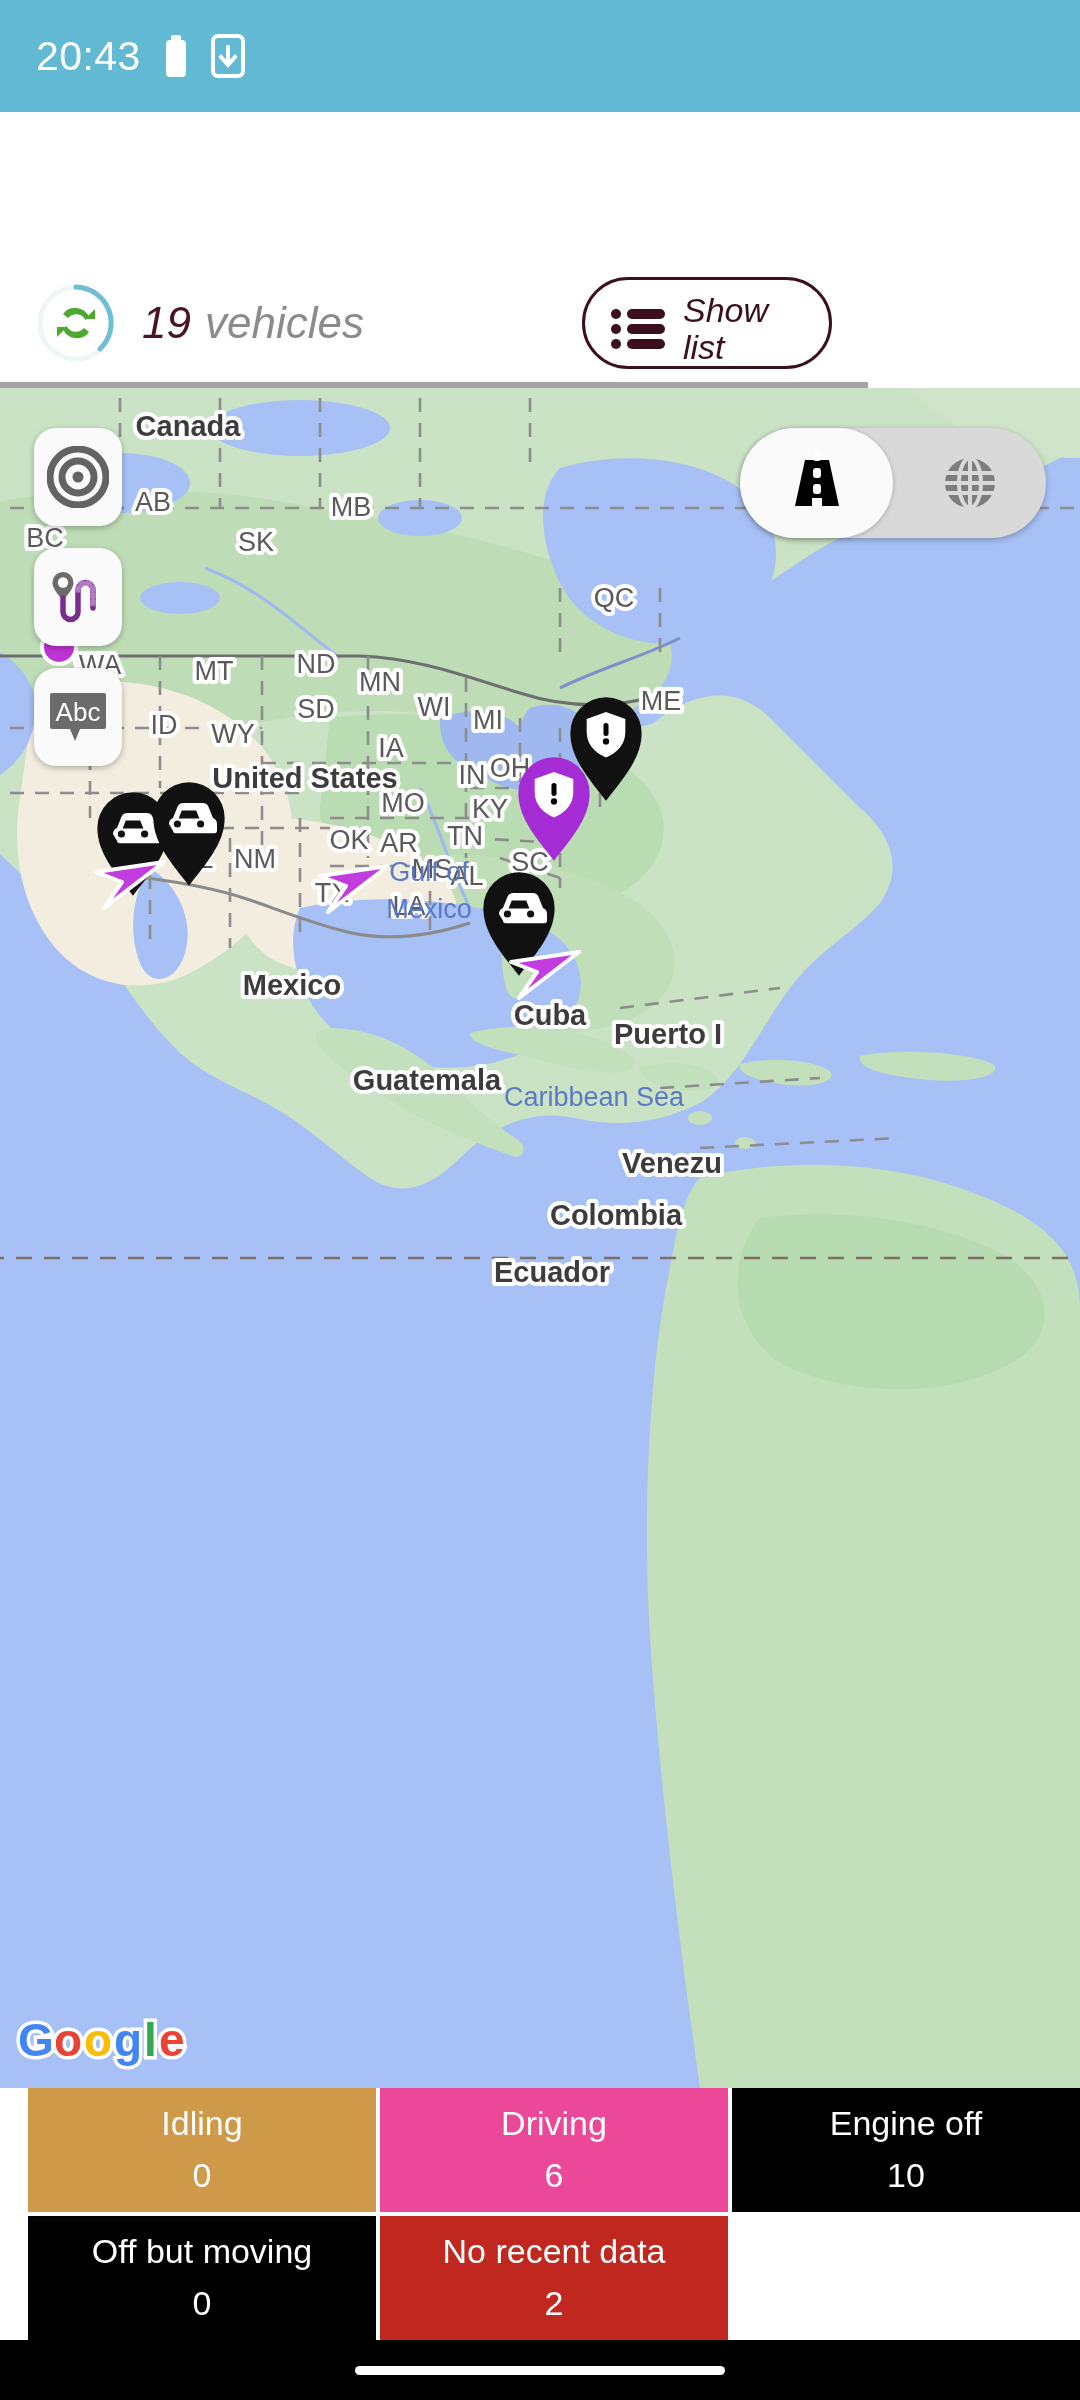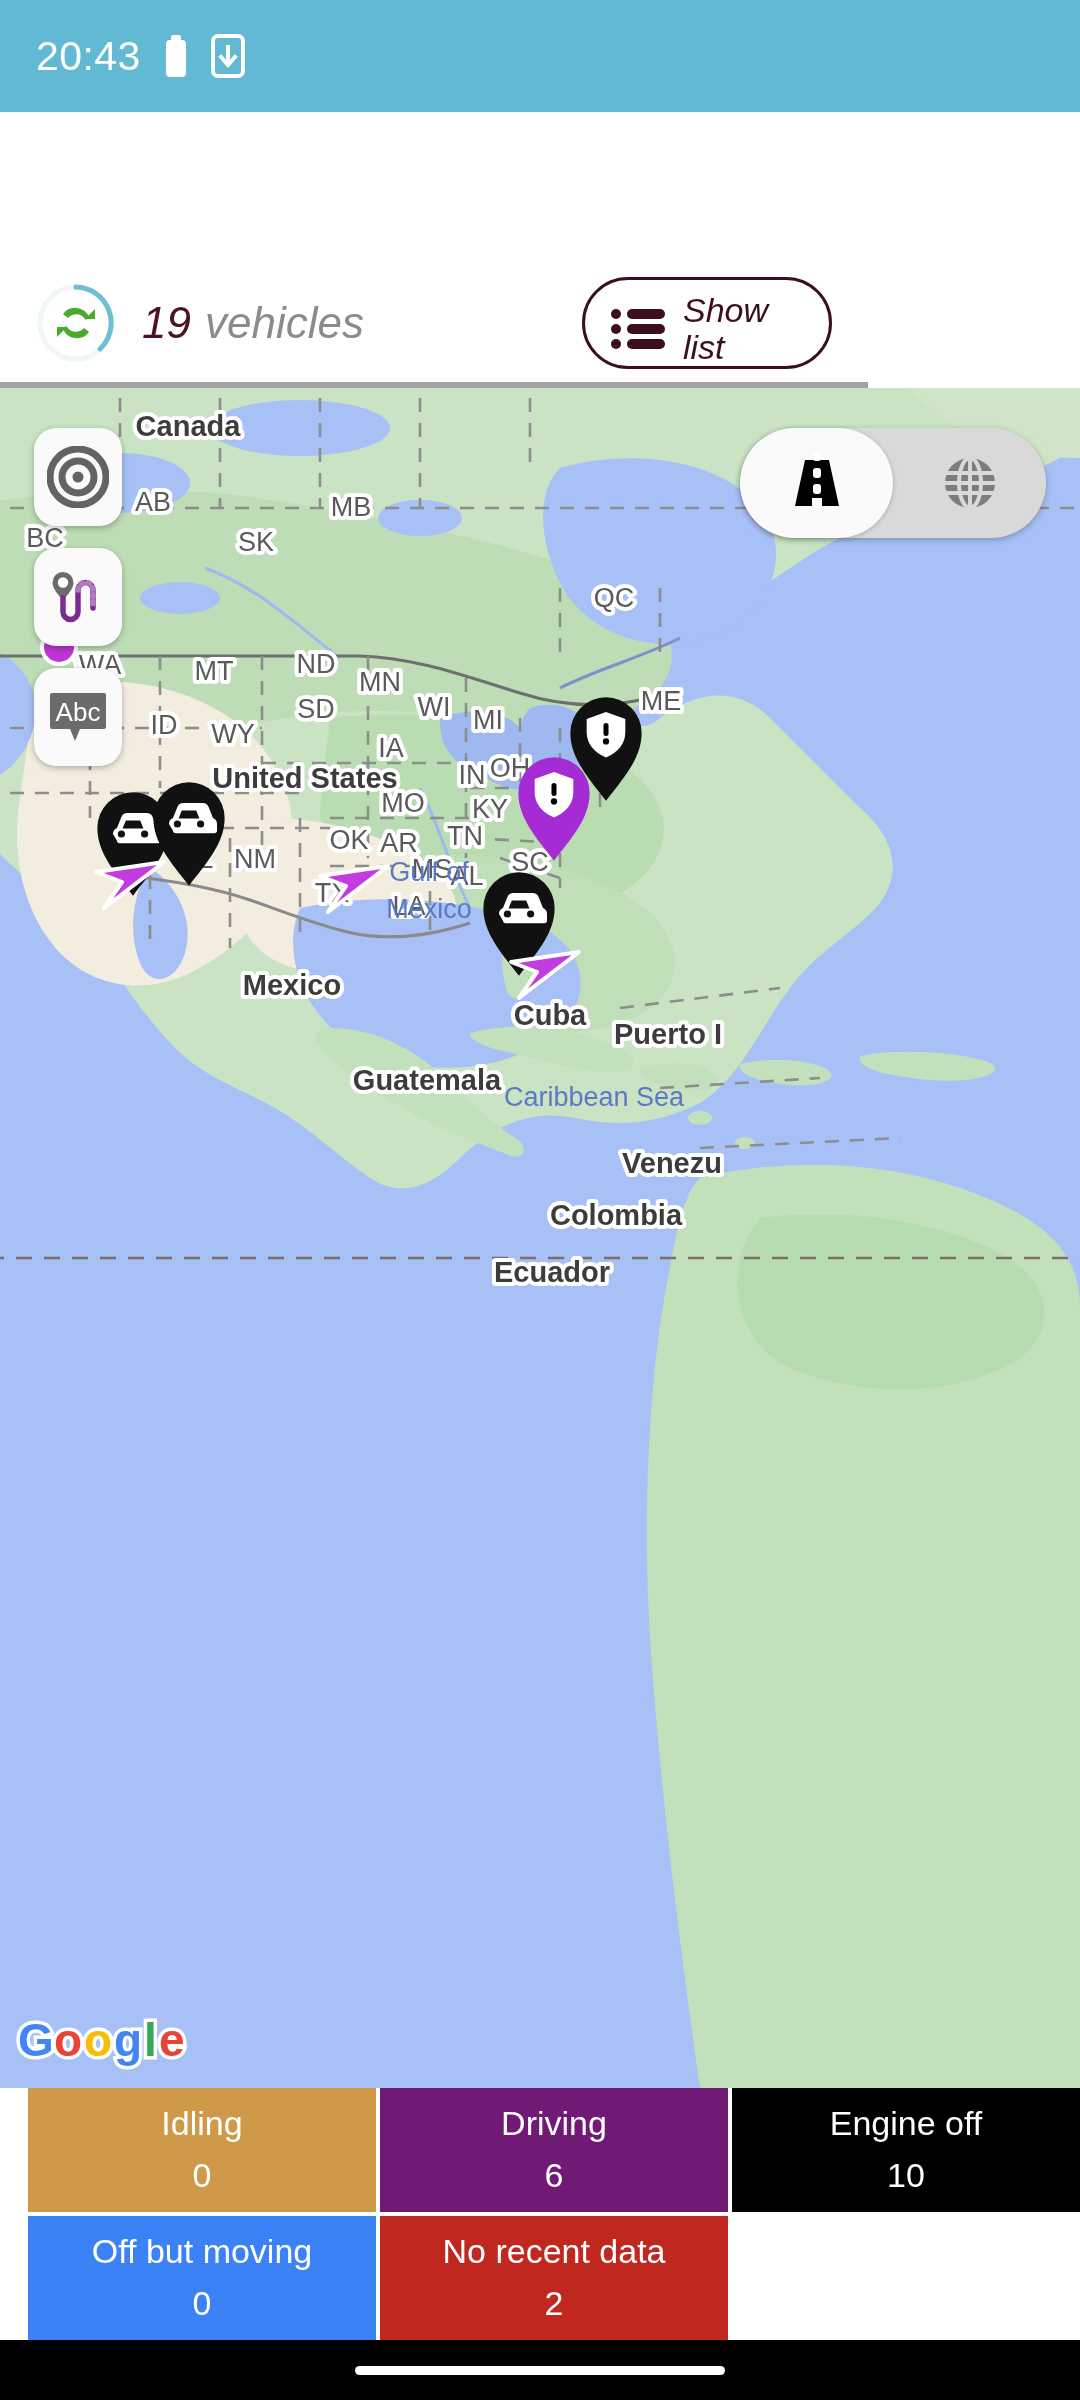--- a/index.html
+++ b/index.html
@@ -481,29 +481,29 @@
       <text x="128" y="42" font-family="Liberation Sans, sans-serif" font-size="46" font-weight="bold" stroke="#ffffff" stroke-width="7" paint-order="stroke" fill="#34A853">l</text>
       <text x="143" y="42" font-family="Liberation Sans, sans-serif" font-size="46" font-weight="bold" stroke="#ffffff" stroke-width="7" paint-order="stroke" fill="#EA4335">e</text>
     </svg>
   </div>
 
   <div class="tiles" id="status-tiles">
       <div class="tile" style="background: rgb(206, 153, 73);">
         <div class="tile-label">Idling</div>
         <div class="tile-value">0</div>
       </div>
-      <div class="tile" style="background: #701a75;">
+      <div class="tile" style="background: #ec4899;">
         <div class="tile-label">Driving</div>
         <div class="tile-value">6</div>
       </div>
       <div class="tile" style="background: rgb(0, 0, 0);">
         <div class="tile-label">Engine off</div>
         <div class="tile-value">10</div>
       </div>
-      <div class="tile" style="background: #3b82f6;">
+      <div class="tile" style="background: #000000;">
         <div class="tile-label">Off but moving</div>
         <div class="tile-value">0</div>
       </div>
       <div class="tile" style="background: rgb(192, 39, 31);">
         <div class="tile-label">No recent data</div>
         <div class="tile-value">2</div>
       </div>
     </div>
 
   <div class="navbar">

